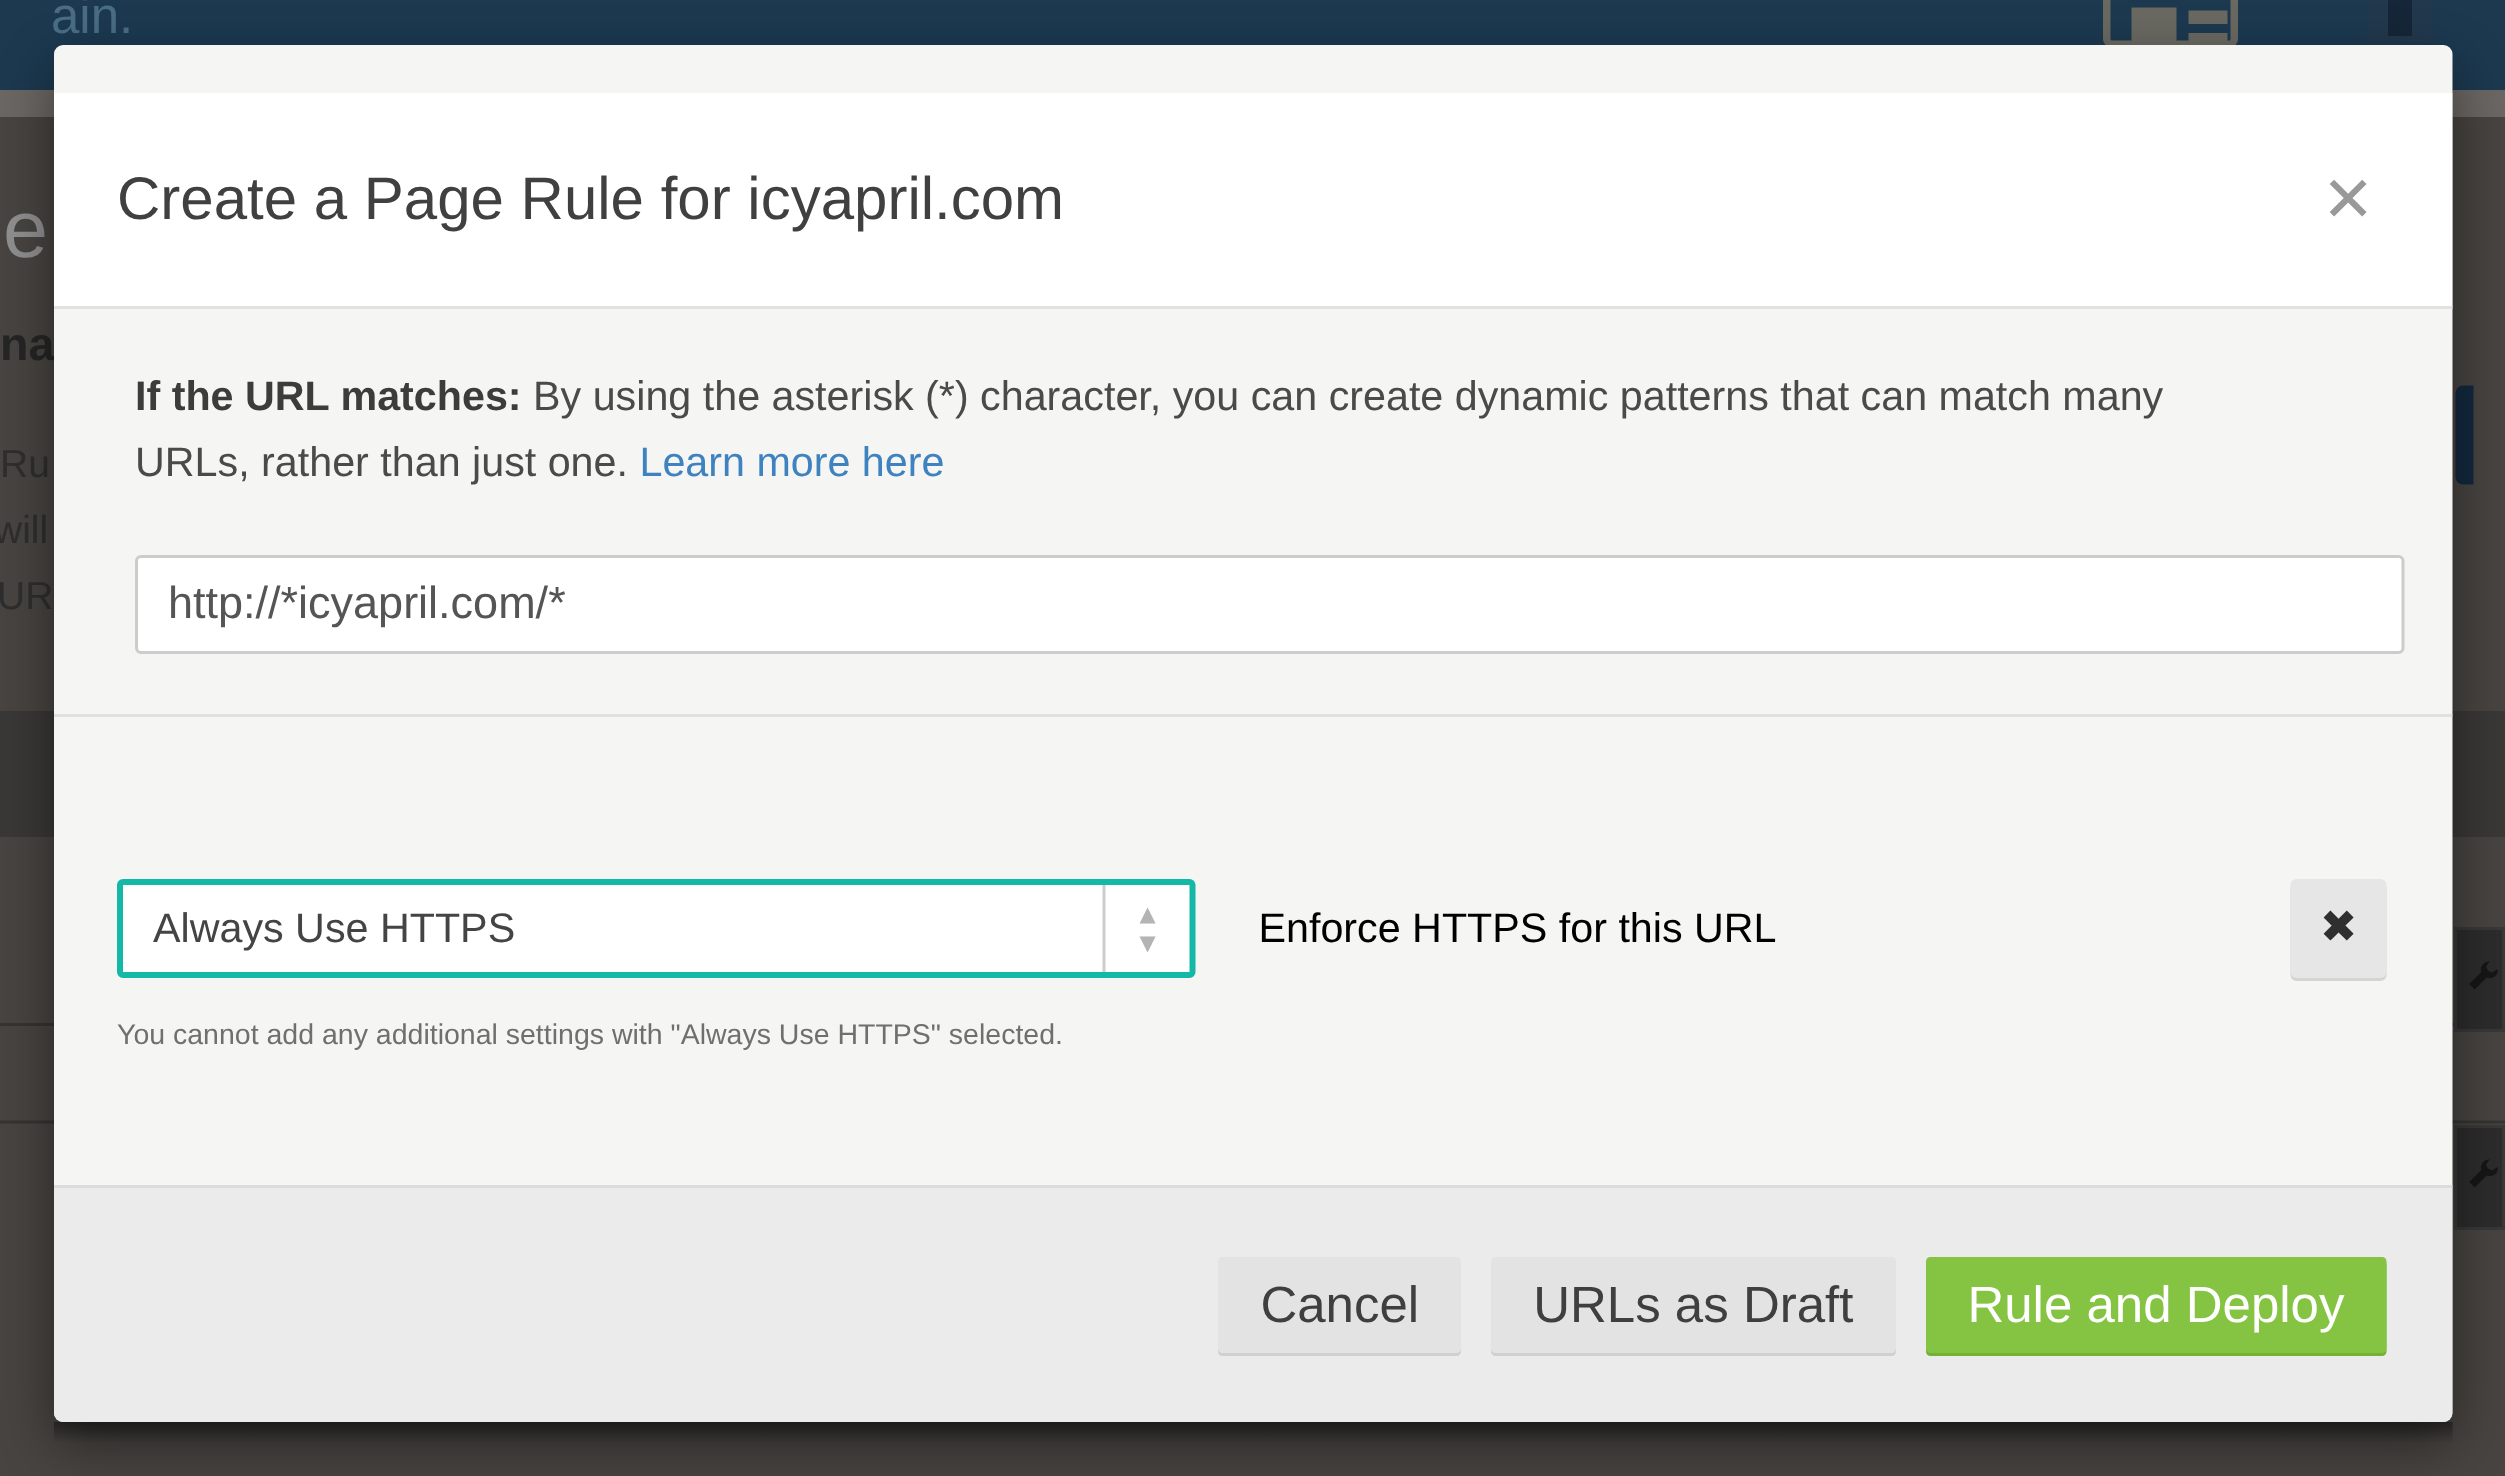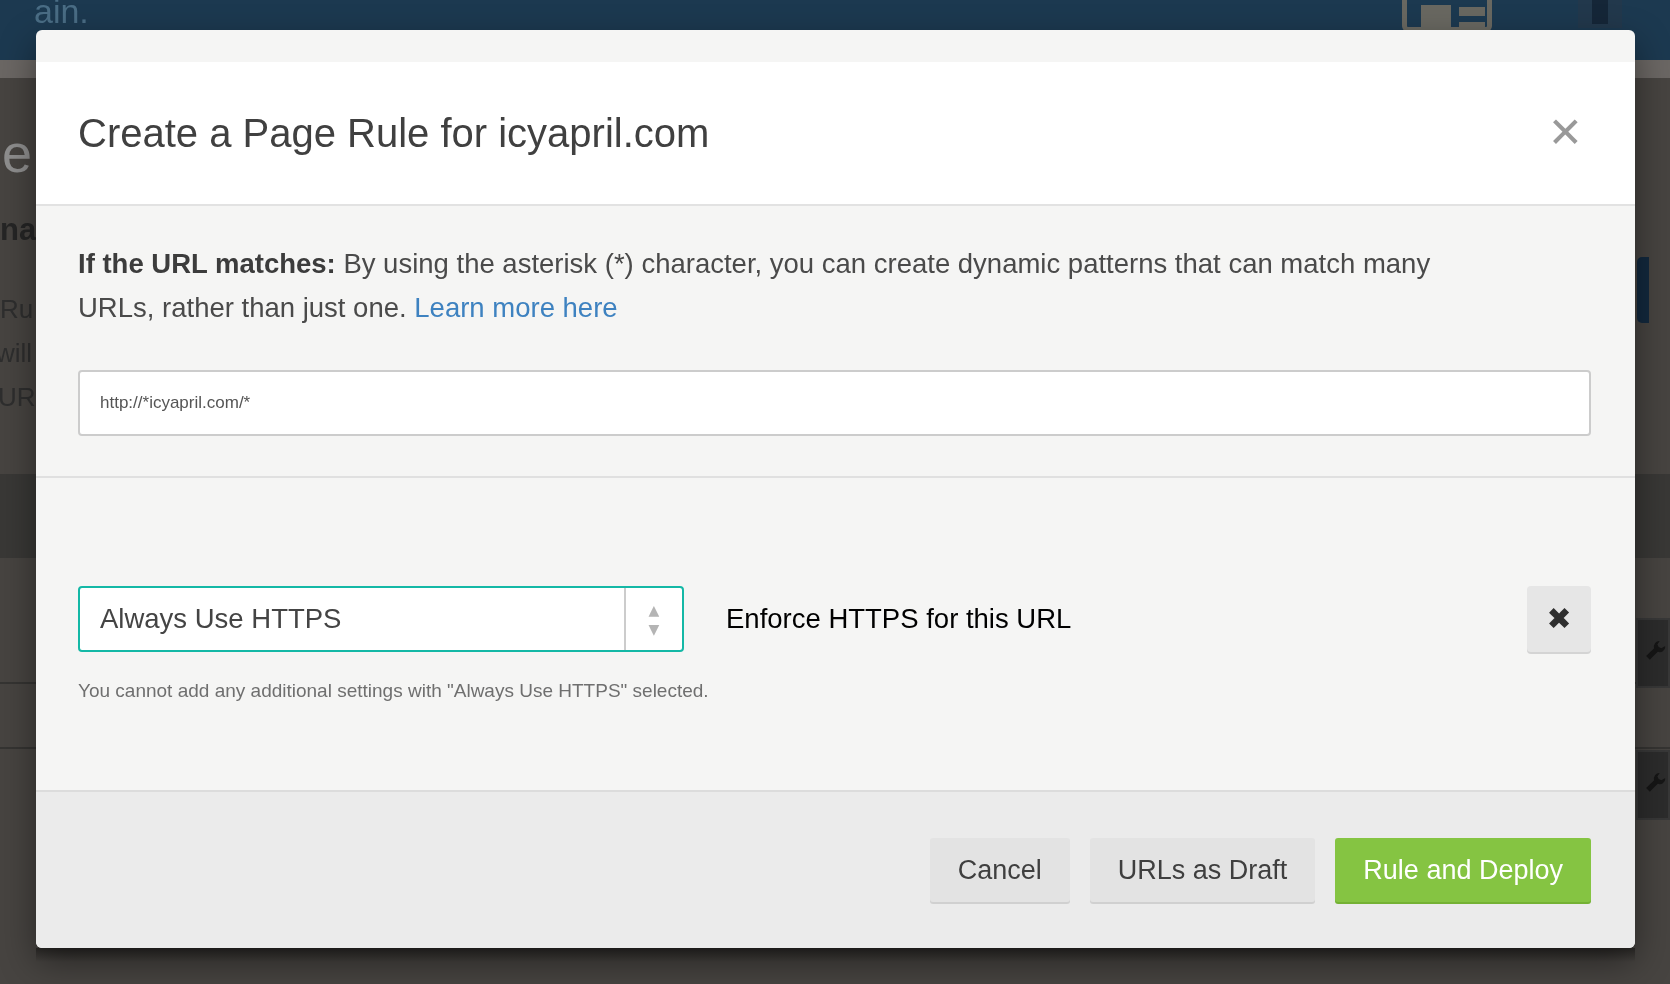--- a/index.html
+++ b/index.html
@@ -39,49 +39,49 @@
   .modal { position:absolute; left:36px; top:30px; width:1599px; height:918px;
            background:#f5f5f4; border-radius:6px; overflow:hidden;
            box-shadow:0 14px 36px rgba(0,0,0,.45); display:flex; flex-direction:column; }
   .m-header { height:144px; background:#ffffff; border-bottom:2px solid #e2e2e2;
               display:flex; align-items:center; justify-content:space-between; padding:0 52px 0 42px; flex:none;margin-top:32px; }
   .m-title { font-size:40px; font-weight:300; color:#404040; }
   .m-close { font-family:"DejaVu Sans", sans-serif; font-size:42px; font-weight:300; color:#999;
              background:none; border:none; cursor:pointer; line-height:1; }
 
   .m-body { flex:1; }
-  .sec1 { padding:36px 44px 0 42px; }
+  .sec1 { padding:36px 44px 0 42px;margin-left:12px; }
   .intro { font-size:27.5px; line-height:44px; color:#4a4a4a; max-width:1410px; }
   .intro b { color:#3c3c3c; }
   .intro a { color:#3e82c0; text-decoration:none; }
   .url-input { margin-top:40px; width:1513px; height:66px; background:#fff; border:2px solid #ccc;
-               border-radius:4px; font-family:"Liberation Sans", sans-serif; font-size:17px;
+               border-radius:4px; font-family:"Liberation Sans", sans-serif; font-size:30px;
                color:#555; padding:0 20px; outline:none; display:block; }
   .sec-divider { margin-top:40px; height:2px; background:#e0e0e0; }
 
   .sec2 { padding:56px 44px 0 42px; }
   .sec2-heading { font-size:29px; font-weight:700; color:#3d3d3d; }
   .setting-row { margin-top:52px; display:flex; align-items:center; }
-  .setting-select { width:606px; height:66px; background:#fff; border:2px solid #14b8a6; border-radius:4px;
+  .setting-select { width:719px; height:66px; background:#fff; border:4px solid #14b8a6; border-radius:4px;
                     display:flex; align-items:stretch; cursor:pointer; flex:none; }
   .setting-select .val { flex:1; display:flex; align-items:center; padding:0 20px;
                          font-size:27.5px; color:#444; }
   .setting-select .stepper { width:58px; border-left:2px solid #ccc; display:flex; flex-direction:column;
                              align-items:center; justify-content:center; gap:5px; }
   .setting-select .stepper span { font-family:"DejaVu Sans", sans-serif; font-size:14px;
                                   color:#b4b4b4; line-height:1; }
   .setting-desc { flex:1; margin-left:42px; font-size:27.5px; color:#000000; }
   .remove-btn { width:64px; height:66px; background:#e6e6e6; border:none; border-radius:4px;
                 box-shadow:0 2px 0 #d4d4d4; cursor:pointer; flex:none;
                 font-family:"DejaVu Sans", sans-serif; font-size:30px; color:#2f2f2f; line-height:1; }
   .setting-note { margin-top:28px; font-size:19px; color:#6f6f6f; }
 
   .m-footer { height:158px; background:#ebebeb; border-top:2px solid #dcdcdc; flex:none;
               display:flex; align-items:center; justify-content:flex-end; gap:20px; padding:0 44px; }
-  .btn { height:64px; border:none; border-radius:3px; padding:0 28px; font-size:27px;
+  .btn { height:64px; border:none; border-radius:3px; padding:0 28px; font-size:34px;
          font-family:"Liberation Sans", sans-serif; cursor:pointer;text-align:center; }
   .btn-gray { background:#e3e3e3; color:#3f3f3f; box-shadow:0 2px 0 #d0d0d0; }
   .btn-green { background:#85c442; color:#fff; box-shadow:0 2px 0 #74b134; }
 </style>
 </head>
 <body>
 
 <div id="stage">
 
   <div class="backdrop">

